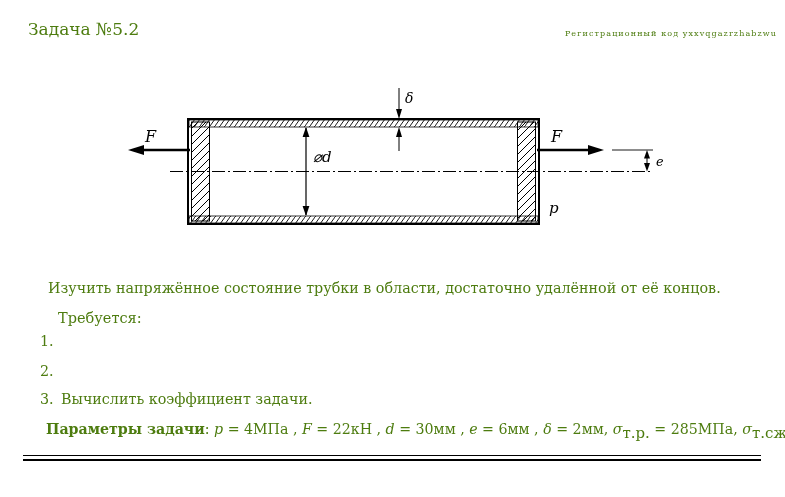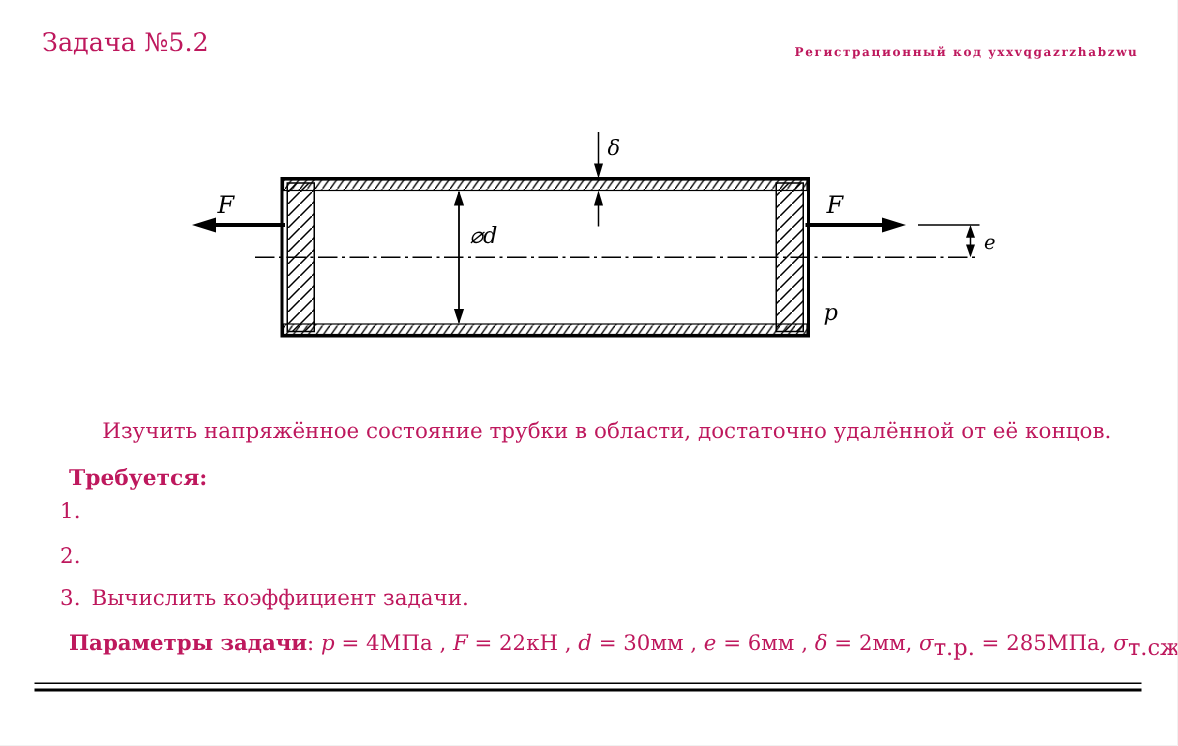--- a/index.html
+++ b/index.html
@@ -1,33 +1,33 @@
 <!DOCTYPE html>
 <html><head>
 <meta charset="utf-8">
 <style>
   html,body{margin:0;padding:0;background:#e8e8e8;}
   .page{
     position:relative;
     width:785px;height:497px;
     background:#ffffff;
     font-family:"DejaVu Serif","Liberation Serif",serif;
-    color:#be185d;
+    color:#4d7c0f;
     overflow:hidden;
     margin:0 auto;
   }
   .abs{position:absolute;}
   .title{left:28px;top:19px;font-size:17px;}
-  .reg{right:26px;top:29px;font-size:8px;font-weight:bold;letter-spacing:1.1px;}
+  .reg{right:8px;top:29px;font-size:8px;font-weight:normal;letter-spacing:1.1px;}
   .diagram{left:0;top:0;}
   .bodytext{font-size:14.3px;line-height:18px;}
   .para1{left:28px;top:243px;width:733px;}
   .jline{display:block;text-align:justify;text-align-last:justify;text-indent:20px;}
-  .para2{left:28px;top:279px;width:733px;text-indent:20px;text-align:center;}
-  .heading{left:46px;top:310px;font-weight:bold;font-size:14.5px;}
+  .para2{left:28px;top:279px;width:733px;text-indent:20px;}
+  .heading{left:58px;top:310px;font-weight:normal;font-size:14.5px;}
   .task{left:40px;width:720px;display:flex;font-size:14.3px;}
   .task .num{width:21px;flex:0 0 21px;}
   .task1{top:333px;} .task2{top:363px;} .task3{top:391px;}
   .params{left:46px;top:421px;width:720px;font-size:14.2px;white-space:nowrap;}
   .var{font-style:italic;}
   .params sub{font-size:15px;}
   .bottomrule{left:23px;top:455px;width:738px;height:3px;
     border-top:1px solid #000;border-bottom:2px solid #000;}
   svg text{font-family:"DejaVu Serif","Liberation Serif",serif;fill:#000;}
   svg .lbl{font-style:italic;}

